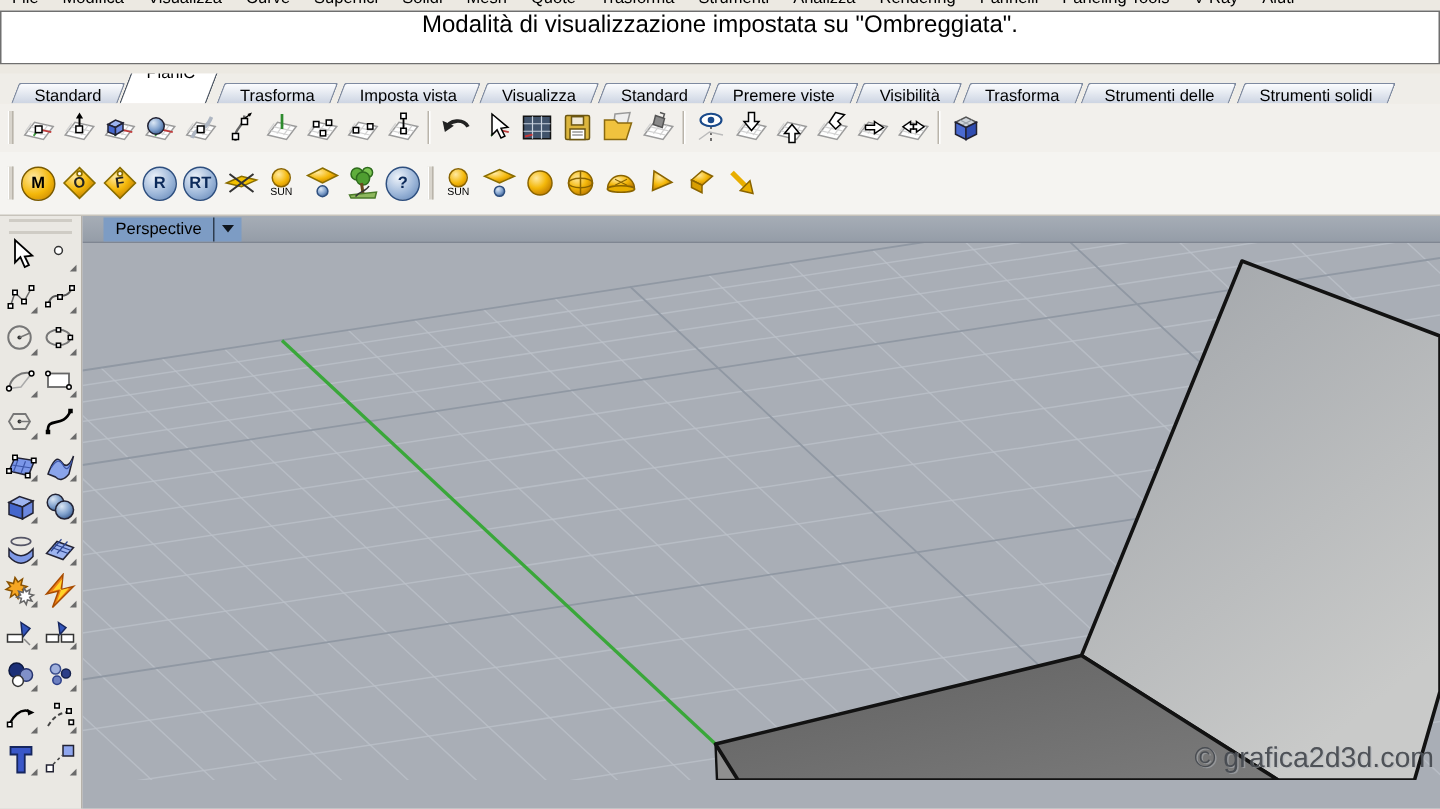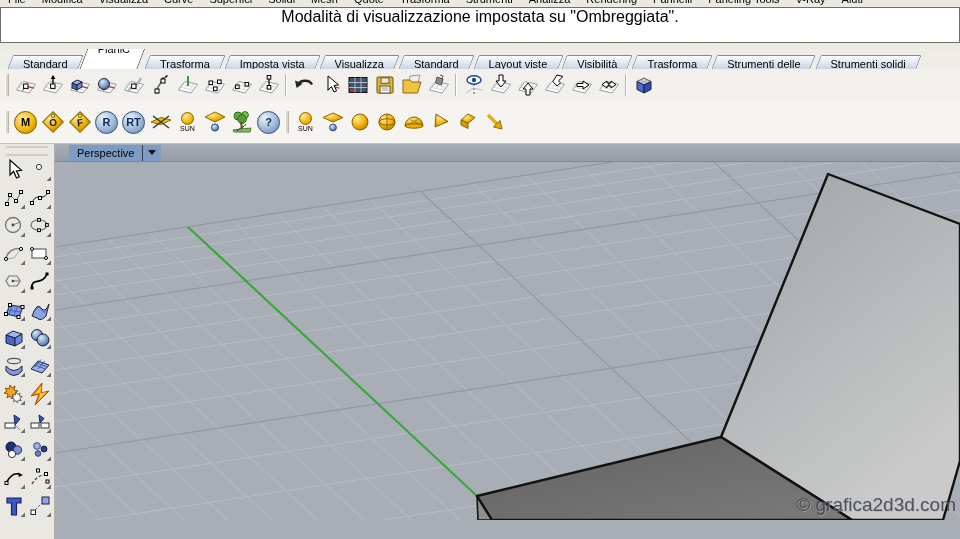--- a/index.html
+++ b/index.html
@@ -138,21 +138,21 @@
 </div>
 <div class="gap"></div>
 
 <div class="tabs">
   <div class="tab"><span>Standard</span></div>
   <div class="tab active"><span>PianiC</span></div>
   <div class="tab"><span>Trasforma</span></div>
   <div class="tab"><span>Imposta vista</span></div>
   <div class="tab"><span>Visualizza</span></div>
   <div class="tab"><span>Standard</span></div>
-  <div class="tab"><span>Layout viste</span></div>
+  <div class="tab"><span>Premere viste</span></div>
   <div class="tab"><span>Visibilità</span></div>
   <div class="tab"><span>Trasforma</span></div>
   <div class="tab"><span>Strumenti delle</span></div>
   <div class="tab"><span>Strumenti solidi</span></div>
 
 </div>
 
 <div class="toolbar1">
   <div class="vgrip"></div>
   <div class="tbtn">

